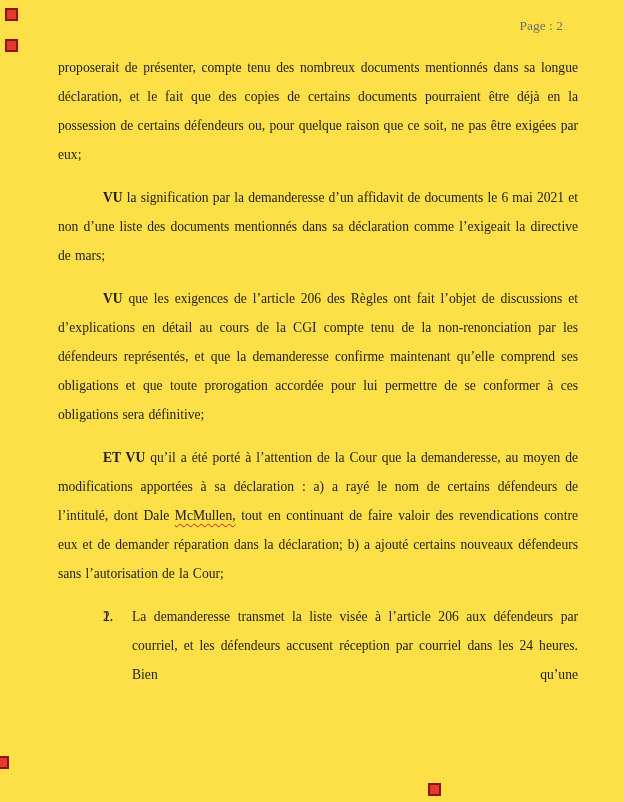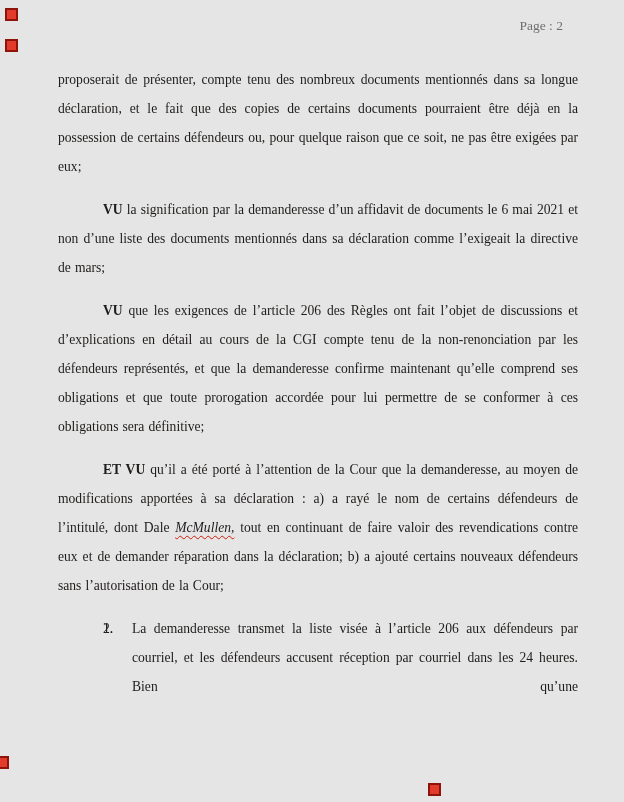--- a/index.html
+++ b/index.html
@@ -4,40 +4,40 @@
 <style>
   html, body {
     margin: 0;
     padding: 0;
     background: #ffffff;
   }
   .page {
     position: relative;
     width: 624px;
     height: 802px;
-    background: #e5e5e5;
+    background: #fde047;
     overflow: hidden;
     font-family: "Liberation Serif", "DejaVu Serif", serif;
     color: #1e1c1a;
   }
   .page-header {
     padding: 17px 61px 0 0;
     text-align: right;
     font-size: 13.5px;
     line-height: 17px;
     color: #6f6f6f;
   }
   .content {
     padding: 19px 46px 0 58px;
     font-size: 13.6px;
     line-height: 29px;
     word-spacing: 0.05em;
   }
   .para {
-    margin: 12px 0 14px 0;
+    margin: 0 0 14px 0;
     text-align: justify;
   }
   .para.indented {
     text-indent: 45px;
   }
   .doc-heading {
     margin: 0 0 14px 0;
     font-weight: bold;
     text-indent: 45px;
   }
@@ -59,21 +59,20 @@
   }
   .lead-bold {
     font-weight: bold;
   }
   .misspelled {
     text-decoration-line: underline;
     text-decoration-style: wavy;
     text-decoration-color: #d01c0c;
     text-decoration-thickness: 1px;
     text-underline-offset: 3px;
-    font-style: italic;
   }
   .edge-marker {
     position: absolute;
     background: #e23b2c;
     border: 2px solid #8e130a;
     box-sizing: border-box;
   }
   .edge-marker.m1 { left: 5px;   top: 8px;   width: 13px; height: 13px; }
   .edge-marker.m2 { left: 5px;   top: 39px;  width: 13px; height: 13px; }
   .edge-marker.m3 { left: -2px;  top: 756px; width: 11px; height: 13px; }

